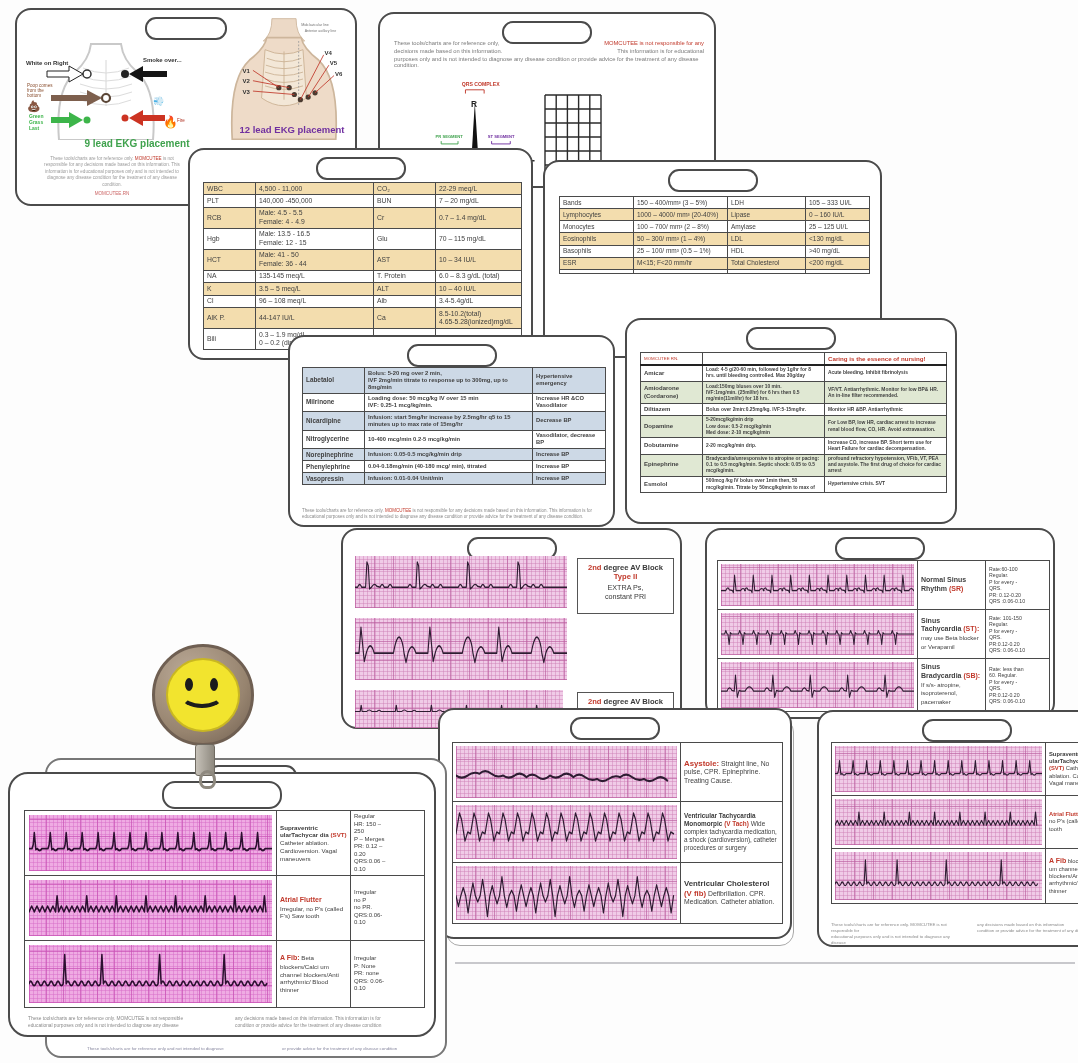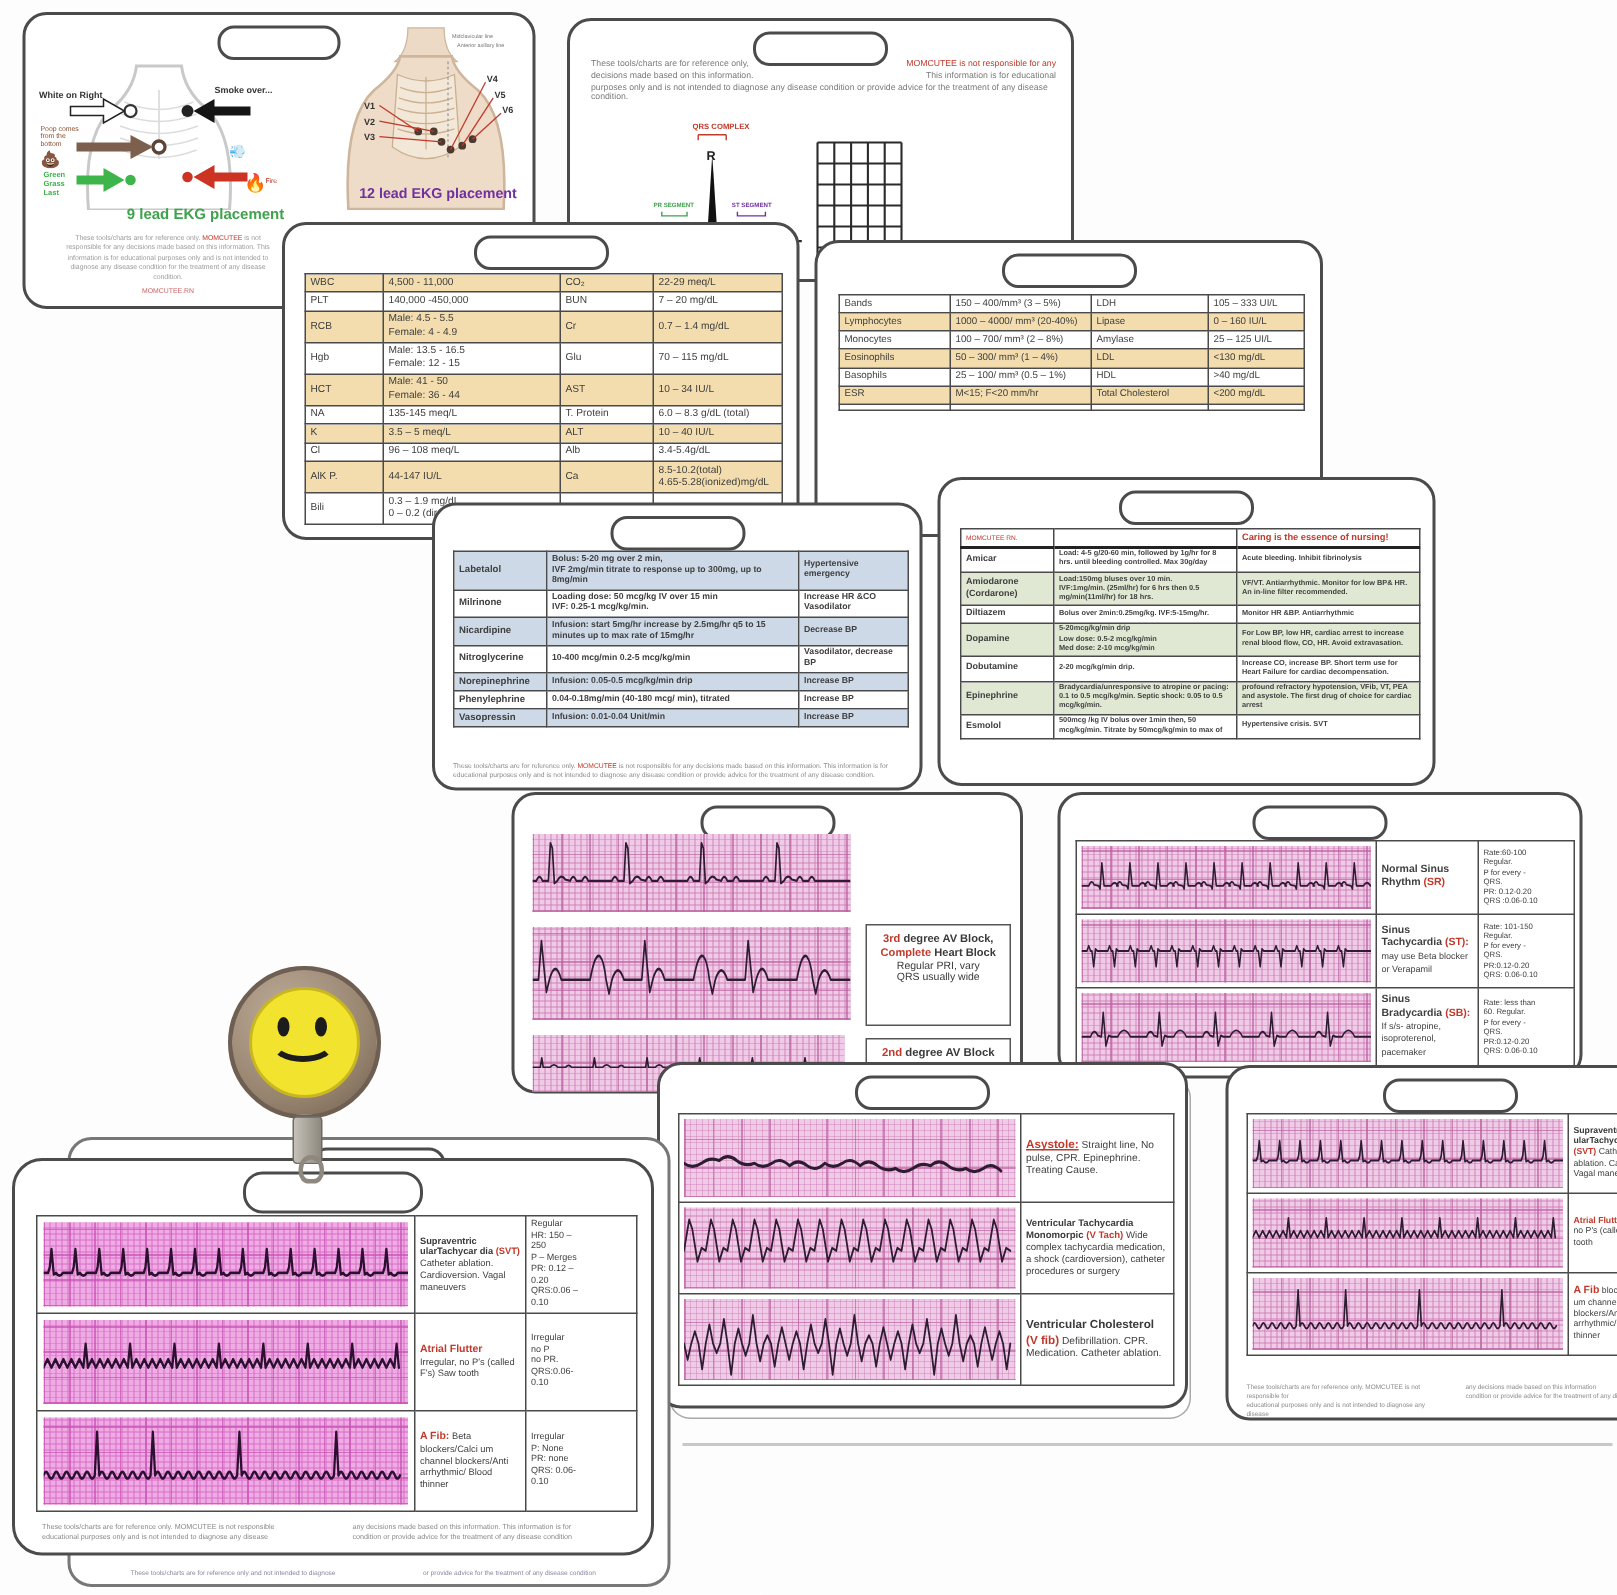--- a/index.html
+++ b/index.html
@@ -432,29 +432,29 @@
     </table>
   </div>
 
   <div class="card" id="card-rhythm-left" style="left:341px;top:528px;width:341px;height:201px;z-index:4;">
     <div class="slot"></div>
     <div class="strip abs" style="left:12px;top:26px;width:212px;height:52px;">
       <svg preserveAspectRatio="none" viewBox="0 0 320 60">
           <path d="M0 36 L4 36 q3 -6 6 0 l6 0 l2 -29 l2 4 l2 27 l3 -2 q4 -6 8 -1 l5 1 q3 -6 6 0 l6 0 q3 -6 6 0 L80 36 q3 -6 6 0 l6 0 l2 -29 l2 4 l2 27 l3 -2 q4 -6 8 -1 l5 1 q3 -6 6 0 l6 0 q3 -6 6 0 L156 36 q3 -6 6 0 l6 0 l2 -29 l2 4 l2 27 l3 -2 q4 -6 8 -1 l5 1 q3 -6 6 0 l6 0 q3 -6 6 0 L232 36 q3 -6 6 0 l6 0 l2 -29 l2 4 l2 27 l3 -2 q4 -6 8 -1 l5 1 q3 -6 6 0 l6 0 q3 -6 6 0 L320 36" fill="none" stroke="currentColor" stroke-width="1.7" stroke-linejoin="round" stroke-linecap="round"></path>
         </svg>
     </div>
+    <div class="rbox" style="left:234px;top:28px;width:97px;height:56px;font-size:7.6px;">
+      <span class="red bold">2nd</span><span class="bold dk"> degree AV Block </span><span class="red bold">Type II</span>
+      <div class="dk" style="white-space:pre-line;font-size:7.2px;margin-top:2px;">EXTRA Ps,
+constant PRI</div>
+    </div>
     <div class="strip abs" style="left:12px;top:88px;width:212px;height:62px;">
       <svg preserveAspectRatio="none" viewBox="0 0 320 60">
           <path d="M0 34 L6 34 l3 -25 l3 20 l2 13 l3 -8 q6 -14 12 0 l5 0 L58 34 q5 -18 10 -15 q4 3 6 15 l3 9 l3 -9 q6 -12 12 0 L110 34 l3 -25 l3 20 l2 13 l3 -8 q6 -14 12 0 l5 0 L162 34 q5 -18 10 -15 q4 3 6 15 l3 9 l3 -9 q6 -12 12 0 L214 34 l3 -25 l3 20 l2 13 l3 -8 q6 -14 12 0 l5 0 L266 34 q5 -18 10 -15 q4 3 6 15 l3 9 l3 -9 q6 -12 12 0 L320 34" fill="none" stroke="currentColor" stroke-width="1.7" stroke-linejoin="round" stroke-linecap="round"></path>
         </svg>
-    </div>
-    <div class="rbox" style="left:234px;top:86px;width:97px;height:68px;font-size:7.4px;">
-      <span class="red bold">3rd</span><span class="bold dk"> degree AV Block, </span><span class="red bold">Complete</span><span class="bold dk"> Heart Block</span>
-      <div class="dk" style="white-space:pre-line;font-size:7px;margin-top:2px;">Regular PRI, vary
-QRS usually  wide</div>
     </div>
     <div class="strip abs" style="left:12px;top:160px;width:208px;height:38px;">
       <svg preserveAspectRatio="none" viewBox="0 0 320 60">
           <path d="M0 34 L8 34 l1.5 -10 l1.5 10 l7 0 q4 -5 8 0 l8 0 q3 -4 6 0 L62 34 l1.5 -10 l1.5 10 l7 0 q4 -5 8 0 l8 0 q3 -4 6 0 L116 34 l1.5 -10 l1.5 10 l7 0 q4 -5 8 0 l8 0 q3 -4 6 0 L170 34 l1.5 -10 l1.5 10 l7 0 q4 -5 8 0 l8 0 q3 -4 6 0 L224 34 l1.5 -10 l1.5 10 l7 0 q4 -5 8 0 l8 0 q3 -4 6 0 L278 34 l1.5 -10 l1.5 10 l7 0 q4 -5 8 0 l8 0 q3 -4 6 0 L320 34" fill="none" stroke="currentColor" stroke-width="1.7" stroke-linejoin="round" stroke-linecap="round"></path>
         </svg>
     </div>
     <div class="rbox" style="left:234px;top:162px;width:97px;height:34px;font-size:7.6px;">
       <span class="red bold">2nd</span><span class="bold dk"> degree AV Block</span>
     </div>
   </div>
@@ -516,21 +516,21 @@
     <table style="position:absolute;left:12px;top:32px;width:330px;">
       <colgroup>
           <col style="width:228px">
           <col style="width:102px">
         </colgroup>
       <tbody>
         <tr>
           <td style="padding:3px;"><div class="strip" style="height:52px;"><svg preserveAspectRatio="none" viewBox="0 0 320 60">
                   <path d="M0 34 q8 5 17 0 q8 -5 17 -2 q8 -6 17 0 q8 5 17 2 q8 5 17 0 q8 -5 17 2 q8 -6 17 0 q8 5 17 -2 q8 5 17 0 q8 -5 17 2 q8 -6 17 0 q8 5 17 2 q8 5 17 0 q8 -5 17 -2 q8 -6 17 0 q8 5 17 2 q8 5 17 0 q8 -5 17 2" fill="none" stroke="currentColor" stroke-width="2.4" stroke-linejoin="round" stroke-linecap="round"></path>
                 </svg></div></td>
-          <td style="font-size:6.8px;"><span class="red bold" style="font-size:7.8px;text-decoration:underline;">Asystole:</span><span> Straight line, No pulse, CPR. Epinephrine. Treating Cause.</span></td>
+          <td style="font-size:6.8px;"><span class="red bold" style="font-size:7.8px;">Asystole:</span><span> Straight line, No pulse, CPR. Epinephrine. Treating Cause.</span></td>
         </tr>
         <tr>
           <td style="padding:3px;"><div class="strip" style="height:54px;"><svg preserveAspectRatio="none" viewBox="0 0 320 60">
                   <path d="M0 32 l5 -23 l3 7 l5 24 l4 -10 l4 2 l5 -23 l3 7 l5 24 l4 -10 l4 2 l5 -23 l3 7 l5 24 l4 -10 l4 2 l5 -23 l3 7 l5 24 l4 -10 l4 2 l5 -23 l3 7 l5 24 l4 -10 l4 2 l5 -23 l3 7 l5 24 l4 -10 l4 2 l5 -23 l3 7 l5 24 l4 -10 l4 2 l5 -23 l3 7 l5 24 l4 -10 l4 2 l5 -23 l3 7 l5 24 l4 -10 l4 2 l5 -23 l3 7 l5 24 l4 -10 l4 2 l5 -23 l3 7 l5 24 l4 -10 l4 2 l5 -23 l3 7 l5 24 l4 -10 l4 2 l5 -23 l3 7 l5 24 l4 -10 l4 2 l5 -23 l3 7 l5 24 l4 -10 l4 2 l5 -23 l3 7 l5 24 l4 -10 l4 2" fill="none" stroke="currentColor" stroke-width="1.7" stroke-linejoin="round" stroke-linecap="round"></path>
                 </svg></div></td>
           <td style="font-size:6.4px;"><span class="bold dk">Ventricular Tachycardia Monomorpic </span><span class="red bold">(V Tach)</span><span> Wide complex tachycardia medication, a shock (cardioversion), catheter procedures or surgery</span></td>
         </tr>
         <tr>
           <td style="padding:3px;"><div class="strip" style="height:54px;"><svg preserveAspectRatio="none" viewBox="0 0 320 60">
                   <path d="M0 33 l3.5 12 l3.5 -12 l3.5 -9 l3.5 9 l3.5 19 l3.5 -19 l3.5 -14 l3.5 14 l3.5 7 l3.5 -7 l3.5 -18 l3.5 18 l3.5 23 l3.5 -23 l3.5 -11 l3.5 11 l3.5 9 l3.5 -9 l3.5 -21 l3.5 21 l3.5 13 l3.5 -13 l3.5 -6 l3.5 6 l3.5 17 l3.5 -17 l3.5 -12 l3.5 12 l3.5 12 l3.5 -12 l3.5 -9 l3.5 9 l3.5 19 l3.5 -19 l3.5 -14 l3.5 14 l3.5 7 l3.5 -7 l3.5 -18 l3.5 18 l3.5 23 l3.5 -23 l3.5 -11 l3.5 11 l3.5 9 l3.5 -9 l3.5 -21 l3.5 21 l3.5 13 l3.5 -13 l3.5 -6 l3.5 6 l3.5 17 l3.5 -17 l3.5 -12 l3.5 12 l3.5 12 l3.5 -12 l3.5 -9 l3.5 9 l3.5 19 l3.5 -19 l3.5 -14 l3.5 14 l3.5 7 l3.5 -7 l3.5 -18 l3.5 18 l3.5 23 l3.5 -23 l3.5 -11 l3.5 11 l3.5 9 l3.5 -9 l3.5 -21 l3.5 21 l3.5 13 l3.5 -13 l3.5 -6 l3.5 6 l3.5 17 l3.5 -17 l3.5 -12 l3.5 12 l3.5 12 l3.5 -12 l3.5 -9 l3.5 9 l3.5 19 l3.5 -19" fill="none" stroke="currentColor" stroke-width="1.7" stroke-linejoin="round" stroke-linecap="round"></path>

